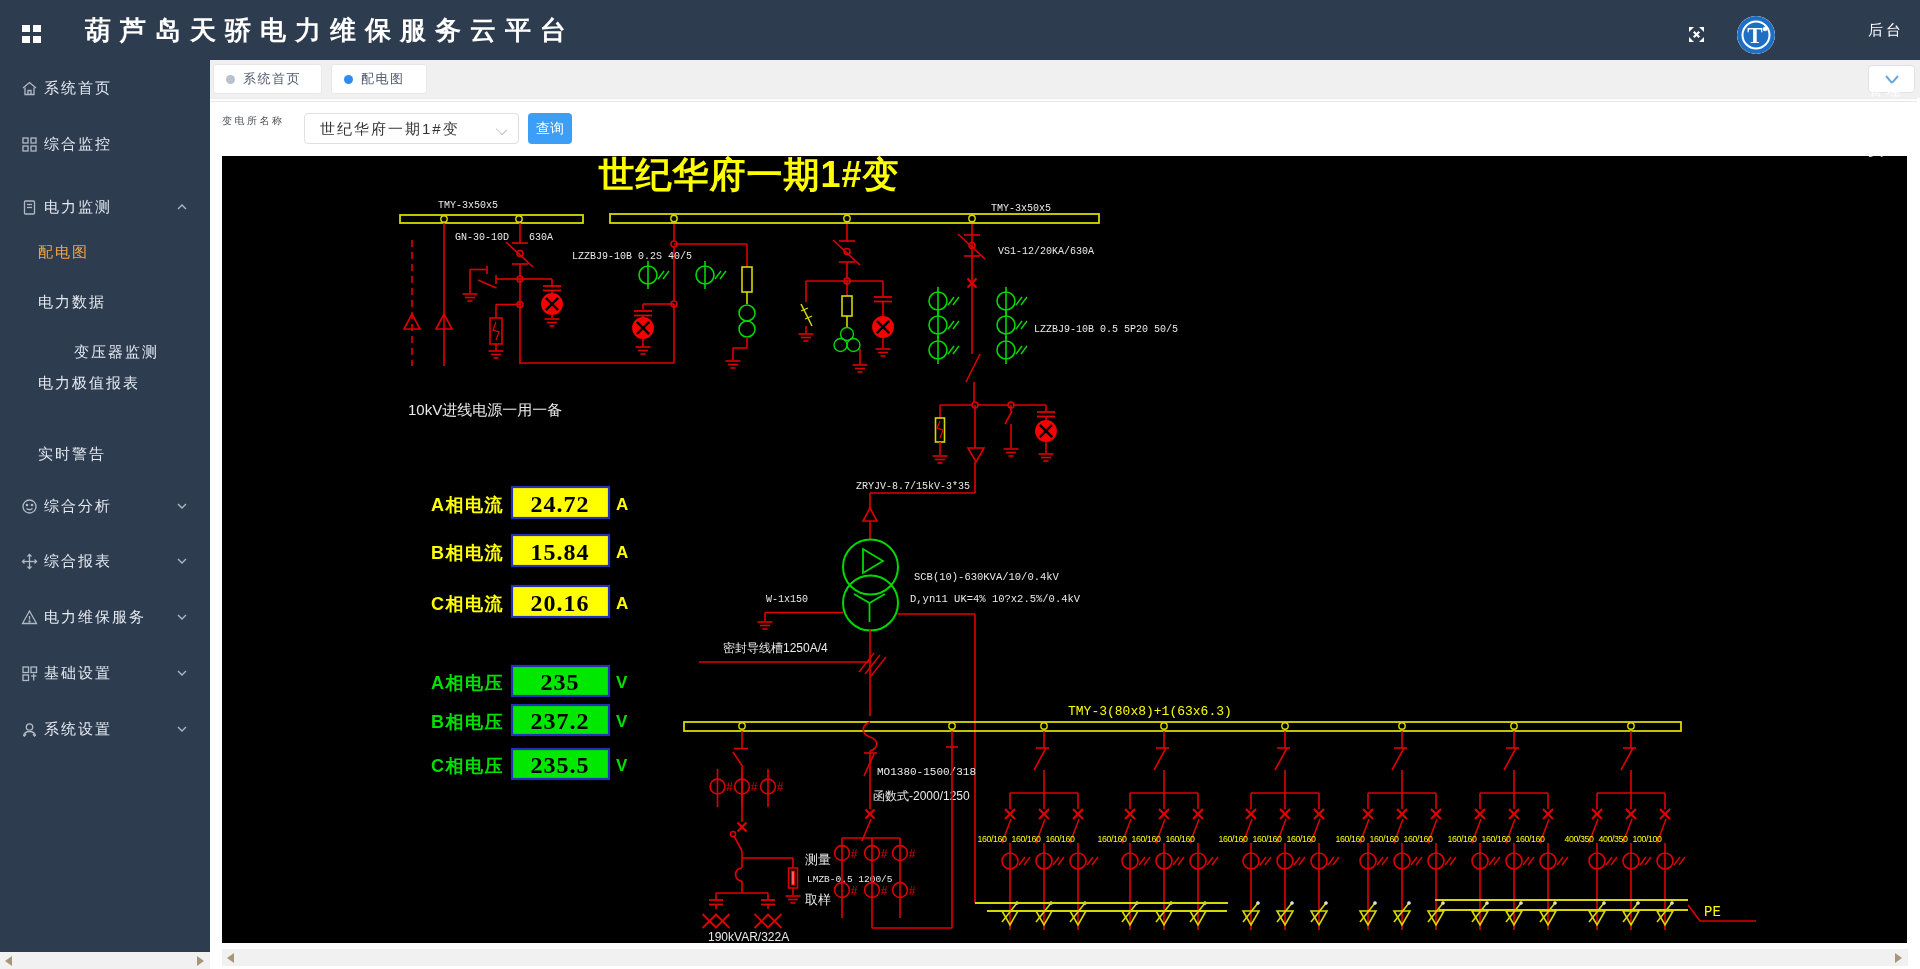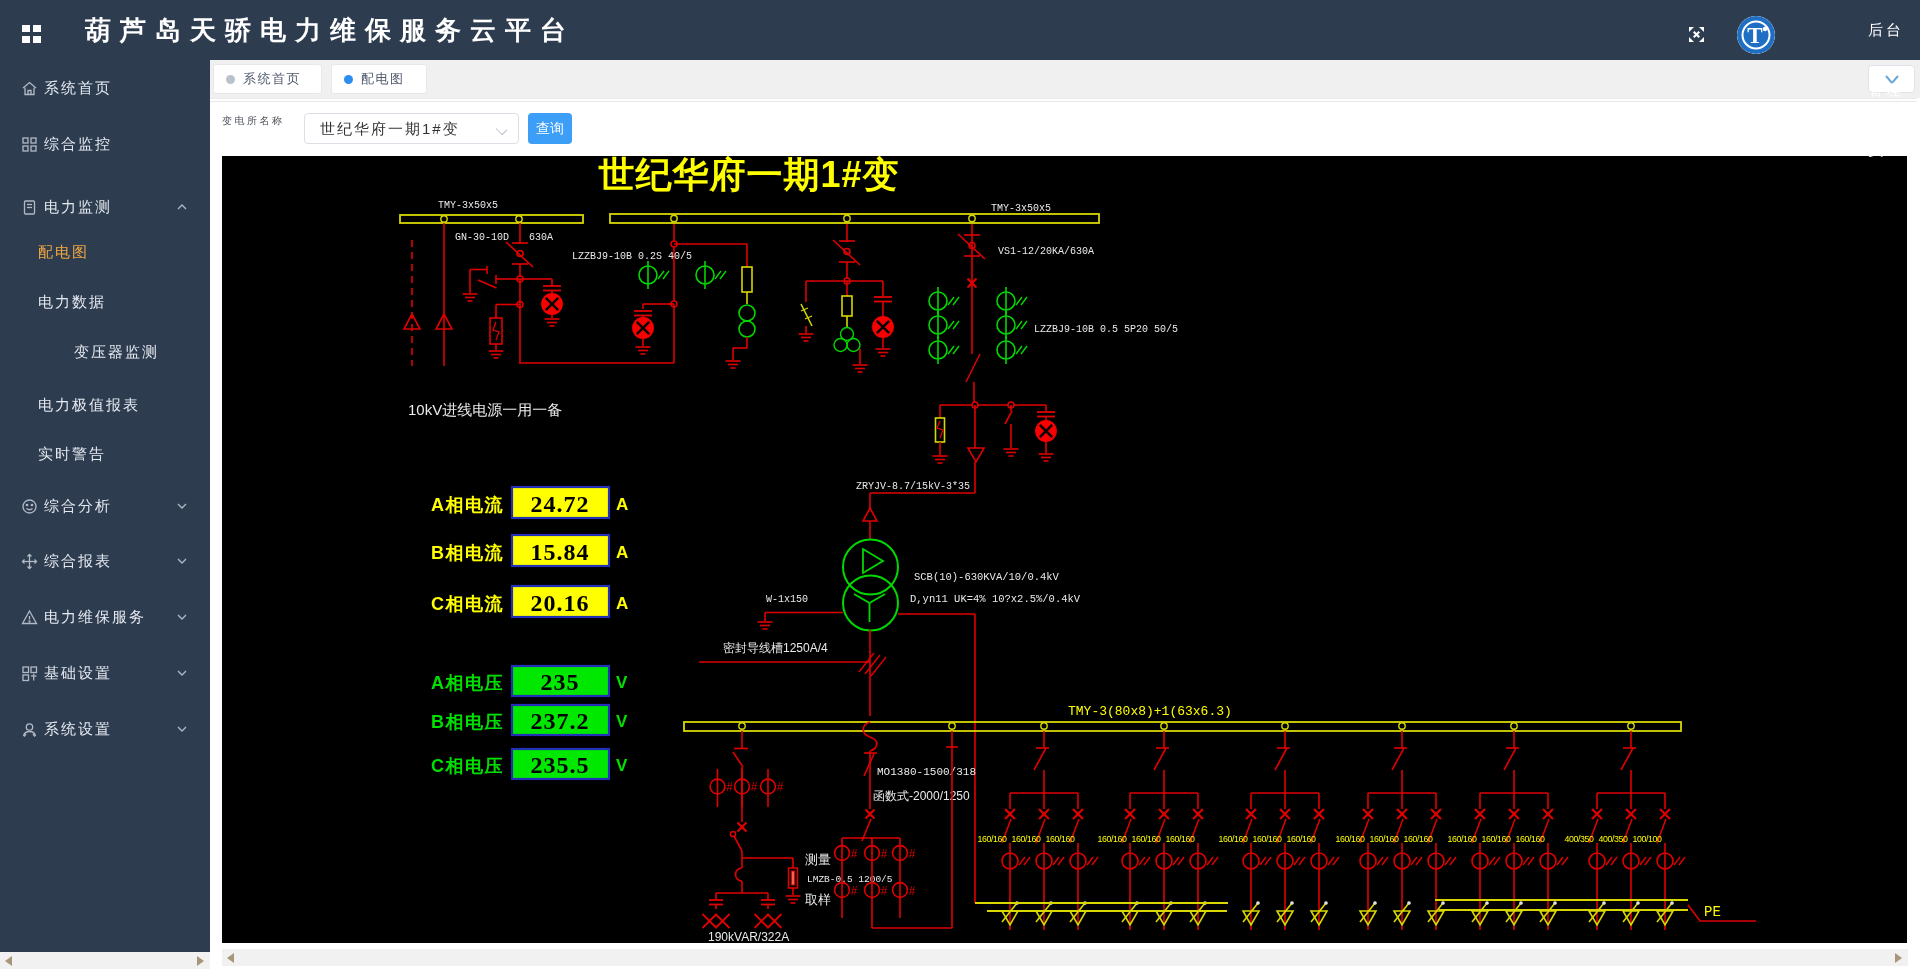--- a/index.html
+++ b/index.html
@@ -94,21 +94,21 @@
         <line x1="6" y1="8.5" x2="11" y2="8.5"></line>
       </svg>
       <span class="tx">电力监测</span>
       <svg class="ar" viewBox="0 0 10 10">
         <path d="M1,7 L5,3 L9,7" fill="none" stroke="#aeb6c2" stroke-width="1.4"></path>
       </svg>
     </div>
   <div class="smi" style="top:183px;color:#f3a73f;">配电图</div>
   <div class="smi" style="top:233px;">电力数据</div>
   <div class="smi" style="top:283px;margin-left:36px;">变压器监测</div>
-  <div class="smi" style="top:336px;">电力极值报表</div>
+  <div class="smi" style="top:314px;">电力极值报表</div>
   <div class="smi" style="top:385px;">实时警告</div>
   <div class="mi" style="top:437px;">
       <svg class="ic" viewBox="0 0 17 17" fill="none" stroke="#c8cfd9" stroke-width="1.3">
         <circle cx="8.5" cy="8.5" r="6.5"></circle>
         <circle cx="6" cy="7" r="0.7" fill="#c8cfd9"></circle>
         <circle cx="11" cy="7" r="0.7" fill="#c8cfd9"></circle>
         <path d="M5.5,10.5 Q8.5,13 11.5,10.5"></path>
       </svg>
       <span class="tx">综合分析</span>
       <svg class="ar" viewBox="0 0 10 10">

